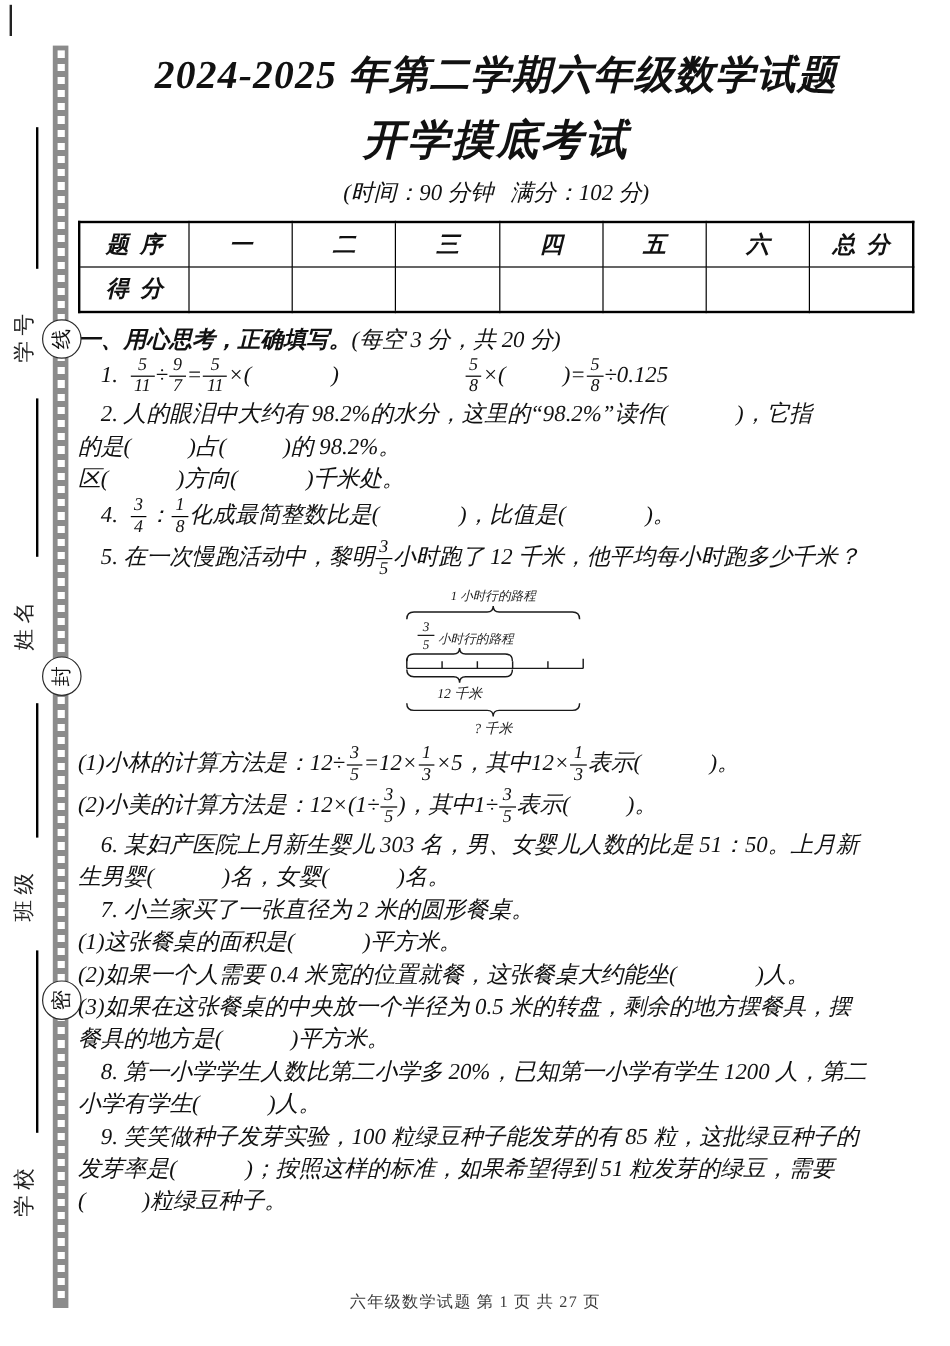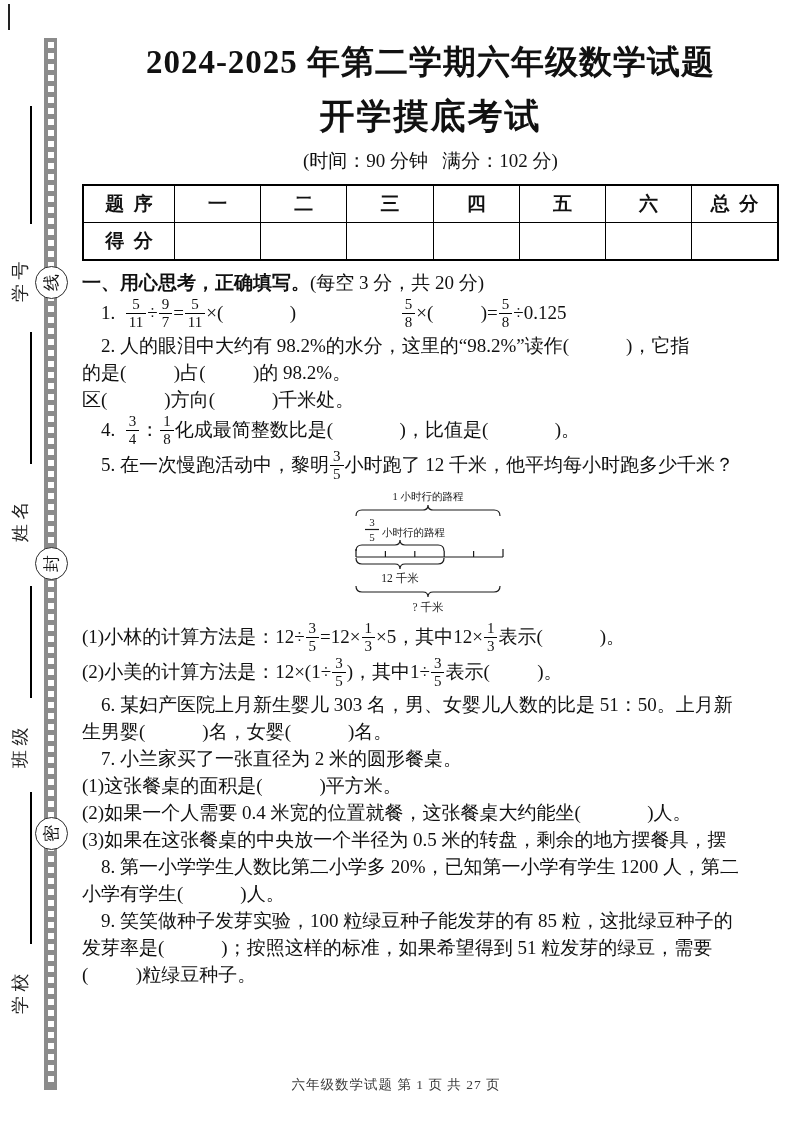--- a/index.html
+++ b/index.html
@@ -10,21 +10,21 @@
   .seal-band{position:absolute;left:44px;top:38px;width:13px;height:1052px;background:#8b8b8b;}
   .seal-band::after{content:"";position:absolute;left:3.5px;top:4px;width:6px;height:calc(100% - 8px);
         background:repeating-linear-gradient(180deg,#fff 0 6px,#8b8b8b 6px 11px);}
   .seal-label{position:absolute;left:8px;transform:rotate(-90deg);transform-origin:0 0;
         font-size:18px;white-space:pre;color:#222;}
   .seal-line{position:absolute;left:30px;width:1.5px;background:#000;}
   .seal-stamp{position:absolute;left:35px;width:31px;height:31px;background:#fff;border:1.6px solid #2b2b2b;
         border-radius:50%;display:flex;align-items:center;justify-content:center;
         font-size:17px;transform:rotate(-90deg);z-index:2;color:#111;}
   
-  .content{position:absolute;left:82px;top:40px;width:697px;}
+  .content{position:absolute;left:65px;top:40px;width:697px;font-style:italic;}
   .title1{font-size:33px;font-weight:bold;text-align:center;letter-spacing:1px;white-space:pre;}
   .title2{font-size:35px;font-weight:bold;text-align:center;margin-top:8px;letter-spacing:2px;}
   .info{font-size:19px;text-align:center;margin-top:8px;white-space:pre;}
   .score-table{border-collapse:collapse;width:100%;margin-top:10px;table-layout:fixed;border:2px solid #000;}
   .score-table td{border:1.6px solid #000;height:34px;text-align:center;font-size:19px;font-weight:bold;white-space:pre;margin-top:44px;}
   .score-table .c0{width:88px;}
   .sec-head{margin-top:9px;font-size:19px;white-space:pre-wrap;}
   .sec-head .hb{font-weight:bold;font-family:"Liberation Sans","DejaVu Sans",sans-serif;}
   .qline{font-size:19px;line-height:27px;white-space:pre-wrap;}
   .frac{display:inline-block;text-align:center;vertical-align:-0.55em;font-size:15px;line-height:1.15;margin:0 1px;}
@@ -117,20 +117,21 @@
     </div>
 
     <div class="qline">(1)小林的计算方法是：12÷<span class="frac"><span class="fn">3</span><span class="fd">5</span></span>=12×<span class="frac"><span class="fn">1</span><span class="fd">3</span></span>×5，其中12×<span class="frac"><span class="fn">1</span><span class="fd">3</span></span>表示(            )。</div>
     <div class="qline">(2)小美的计算方法是：12×(1÷<span class="frac"><span class="fn">3</span><span class="fd">5</span></span>)，其中1÷<span class="frac"><span class="fn">3</span><span class="fd">5</span></span>表示(          )。</div>
     <div class="qline">    6. 某妇产医院上月新生婴儿 303 名，男、女婴儿人数的比是 51：50。上月新</div>
     <div class="qline">生男婴(            )名，女婴(            )名。</div>
     <div class="qline">    7. 小兰家买了一张直径为 2 米的圆形餐桌。</div>
     <div class="qline">(1)这张餐桌的面积是(            )平方米。</div>
     <div class="qline">(2)如果一个人需要 0.4 米宽的位置就餐，这张餐桌大约能坐(              )人。</div>
     <div class="qline">(3)如果在这张餐桌的中央放一个半径为 0.5 米的转盘，剩余的地方摆餐具，摆</div>
+    <div class="qline">餐具的地方是(            )平方米。</div>
     <div class="qline">    8. 第一小学学生人数比第二小学多 20%，已知第一小学有学生 1200 人，第二</div>
     <div class="qline">小学有学生(            )人。</div>
     <div class="qline">    9. 笑笑做种子发芽实验，100 粒绿豆种子能发芽的有 85 粒，这批绿豆种子的</div>
     <div class="qline">发芽率是(            )；按照这样的标准，如果希望得到 51 粒发芽的绿豆，需要</div>
     <div class="qline">(          )粒绿豆种子。</div>
 
   </div>
 
   <div class="footer">六年级数学试题 第 1 页 共 27 页</div>
 

